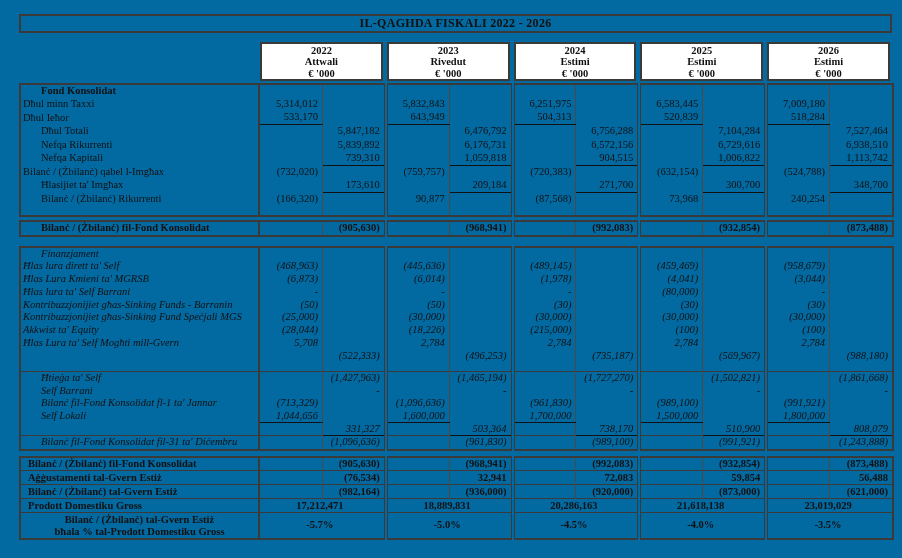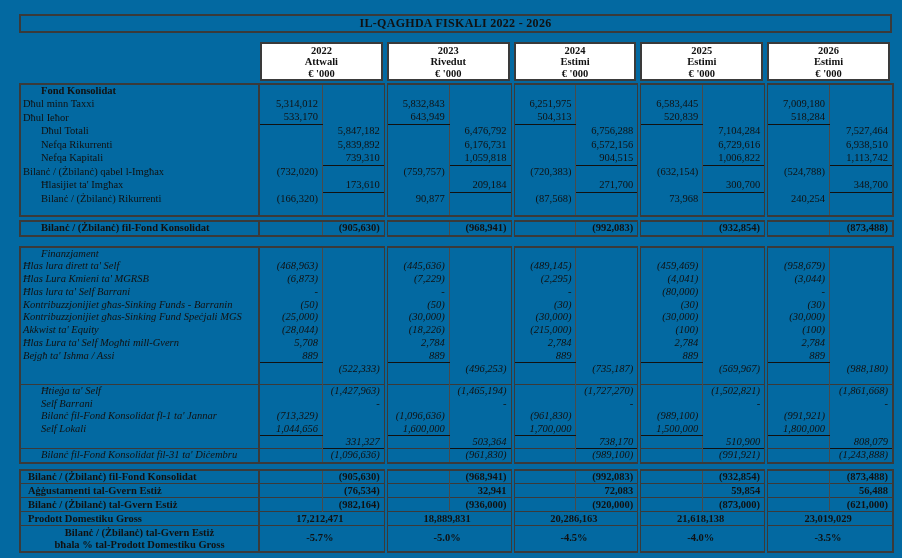--- a/index.html
+++ b/index.html
@@ -288,23 +288,23 @@
           <td class="v cr"></td>
           <td class="v cl bd">(459,469)</td>
           <td class="v cr"></td>
           <td class="v cl bd">(958,679)</td>
           <td class="v cr"></td>
         </tr>
         <tr>
           <td class="lab ind">Ħlas Lura Kmieni ta' MGRSB</td>
           <td class="v cl b1">(6,873)</td>
           <td class="v cr"></td>
-          <td class="v cl bd">(7,229)</td>
-          <td class="v cr"></td>
-          <td class="v cl bd">(2,295)</td>
+          <td class="v cl bd">(6,014)</td>
+          <td class="v cr"></td>
+          <td class="v cl bd">(1,978)</td>
           <td class="v cr"></td>
           <td class="v cl bd">(4,041)</td>
           <td class="v cr"></td>
           <td class="v cl bd">(3,044)</td>
           <td class="v cr"></td>
         </tr>
         <tr>
           <td class="lab ind">Ħlas lura ta' Self Barrani</td>
           <td class="v cl b1">-</td>
           <td class="v cr"></td>
@@ -360,33 +360,20 @@
           <td class="lab ind">Ħlas Lura ta' Self Mogħti mill-Gvern</td>
           <td class="v cl b1">5,708</td>
           <td class="v cr"></td>
           <td class="v cl bd">2,784</td>
           <td class="v cr"></td>
           <td class="v cl bd">2,784</td>
           <td class="v cr"></td>
           <td class="v cl bd">2,784</td>
           <td class="v cr"></td>
           <td class="v cl bd">2,784</td>
-          <td class="v cr"></td>
-        </tr>
-        <tr>
-          <td class="lab ind">Bejgħ ta' Ishma / Assi</td>
-          <td class="v cl b1 ul">889</td>
-          <td class="v cr"></td>
-          <td class="v cl bd ul">889</td>
-          <td class="v cr"></td>
-          <td class="v cl bd ul">889</td>
-          <td class="v cr"></td>
-          <td class="v cl bd ul">889</td>
-          <td class="v cr"></td>
-          <td class="v cl bd ul">889</td>
           <td class="v cr"></td>
         </tr>
         <tr>
           <td class="lab"></td>
           <td class="v cl b1"></td>
           <td class="v cr">(522,333)</td>
           <td class="v cl bd"></td>
           <td class="v cr">(496,253)</td>
           <td class="v cl bd"></td>
           <td class="v cr">(735,187)</td>

